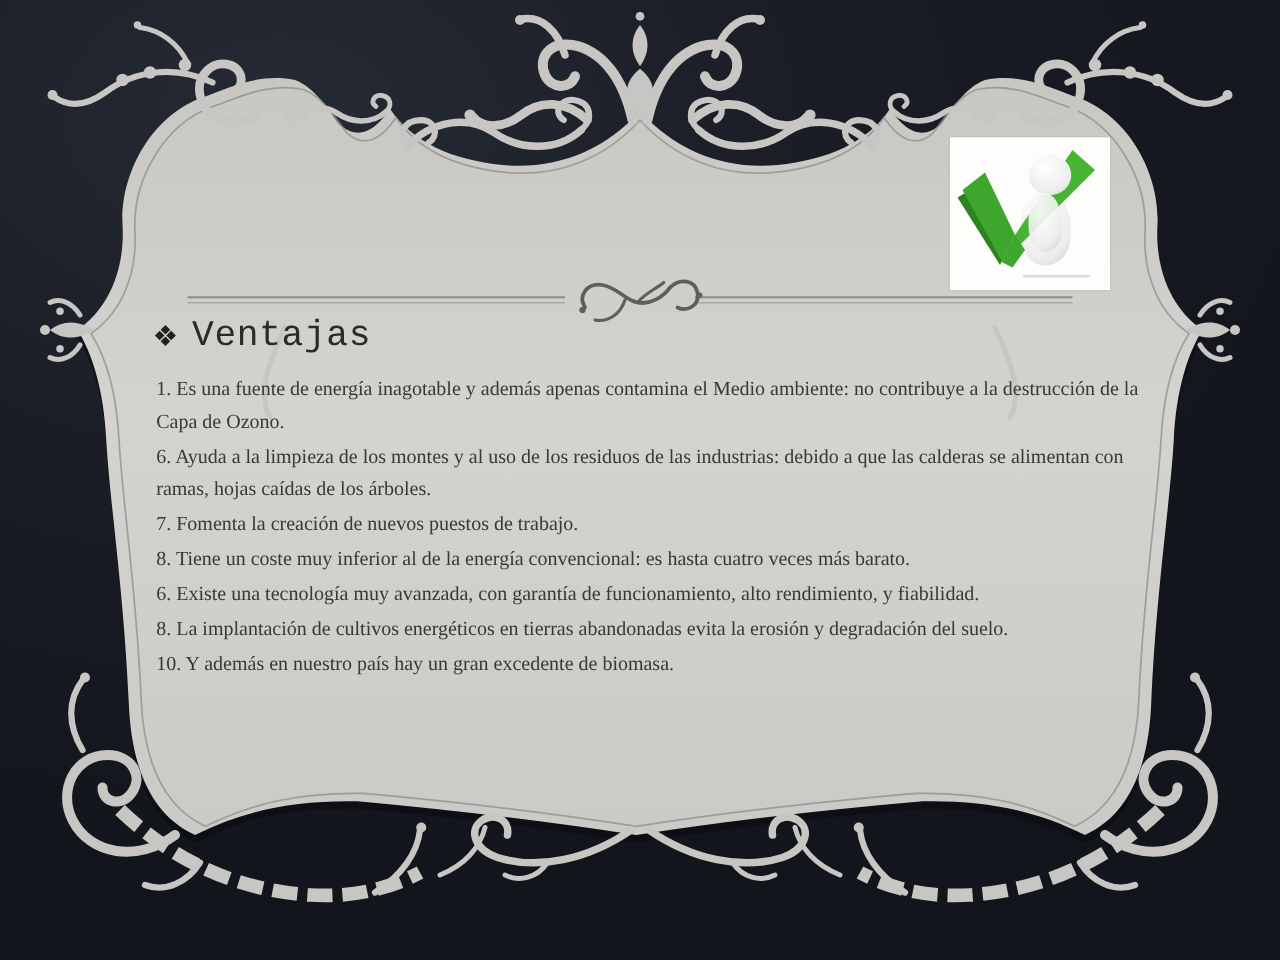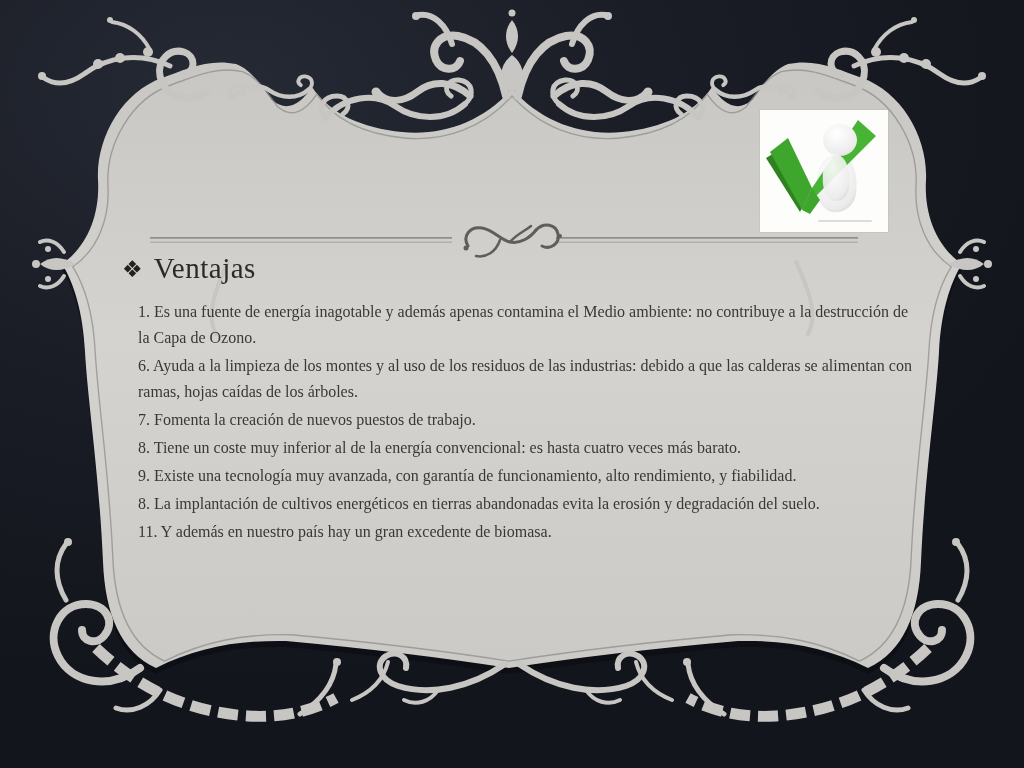--- a/index.html
+++ b/index.html
@@ -8,26 +8,26 @@
     background:
       radial-gradient(ellipse 900px 600px at 22% 12%, #262a34 0%, #1a1d26 48%, #13151c 100%);
     font-family:"Liberation Serif", serif;
   }
   .frame-svg{position:absolute;left:0;top:0;width:1024px;height:768px;}
   .title-row{
     position:absolute;left:122px;top:252px;display:flex;align-items:center;gap:11px;
     color:#2c2a27;
   }
   .title-bullet{font-size:23px;line-height:1;transform:translateY(1px);color:#232120;}
-  .title-text{font-size:29px;letter-spacing:.5px;}
+  .title-text{font-size:29px;letter-spacing:.5px;font-family:Liberation Mono, monospace;}
   .body-list{
     position:absolute;left:125px;top:299px;width:788px;
     color:#3a3833;font-size:16px;line-height:26px;
   }
-  .body-list p{margin:0 0 2px 13px;}
+  .body-list p{margin:0 0 2px 0;}
   .pic{
     position:absolute;left:760px;top:110px;width:128px;height:122px;
     background:#fdfdfc;box-shadow:0 0 0 1px rgba(180,180,176,.35);
   }
   .pic svg{display:block;width:100%;height:100%;}
 </style>
 </head>
 <body>
 
 <div class="slide">
@@ -217,18 +217,18 @@
   <div class="title-row">
     <span class="title-bullet">❖</span>
     <span class="title-text">Ventajas</span>
   </div>
 
   <div class="body-list">
     <p>1. Es una fuente de energía inagotable y además apenas contamina el Medio ambiente: no contribuye a la destrucción de la Capa de Ozono.</p>
     <p>6. Ayuda a la limpieza de los montes y al uso de los residuos de las industrias: debido a que las calderas se alimentan con ramas, hojas caídas de los árboles.</p>
     <p>7. Fomenta la creación de nuevos puestos de trabajo.</p>
     <p>8. Tiene un coste muy inferior al de la energía convencional: es hasta cuatro veces más barato.</p>
-    <p>9. Existe una tecnología muy avanzada, con garantía de funcionamiento, alto rendimiento, y fiabilidad.</p>
+    <p>6. Existe una tecnología muy avanzada, con garantía de funcionamiento, alto rendimiento, y fiabilidad.</p>
     <p>8. La implantación de cultivos energéticos en tierras abandonadas evita la erosión y degradación del suelo.</p>
-    <p>11. Y además en nuestro país hay un gran excedente de biomasa.</p>
+    <p>10. Y además en nuestro país hay un gran excedente de biomasa.</p>
   </div>
 
 </div>
 
 </body></html>

